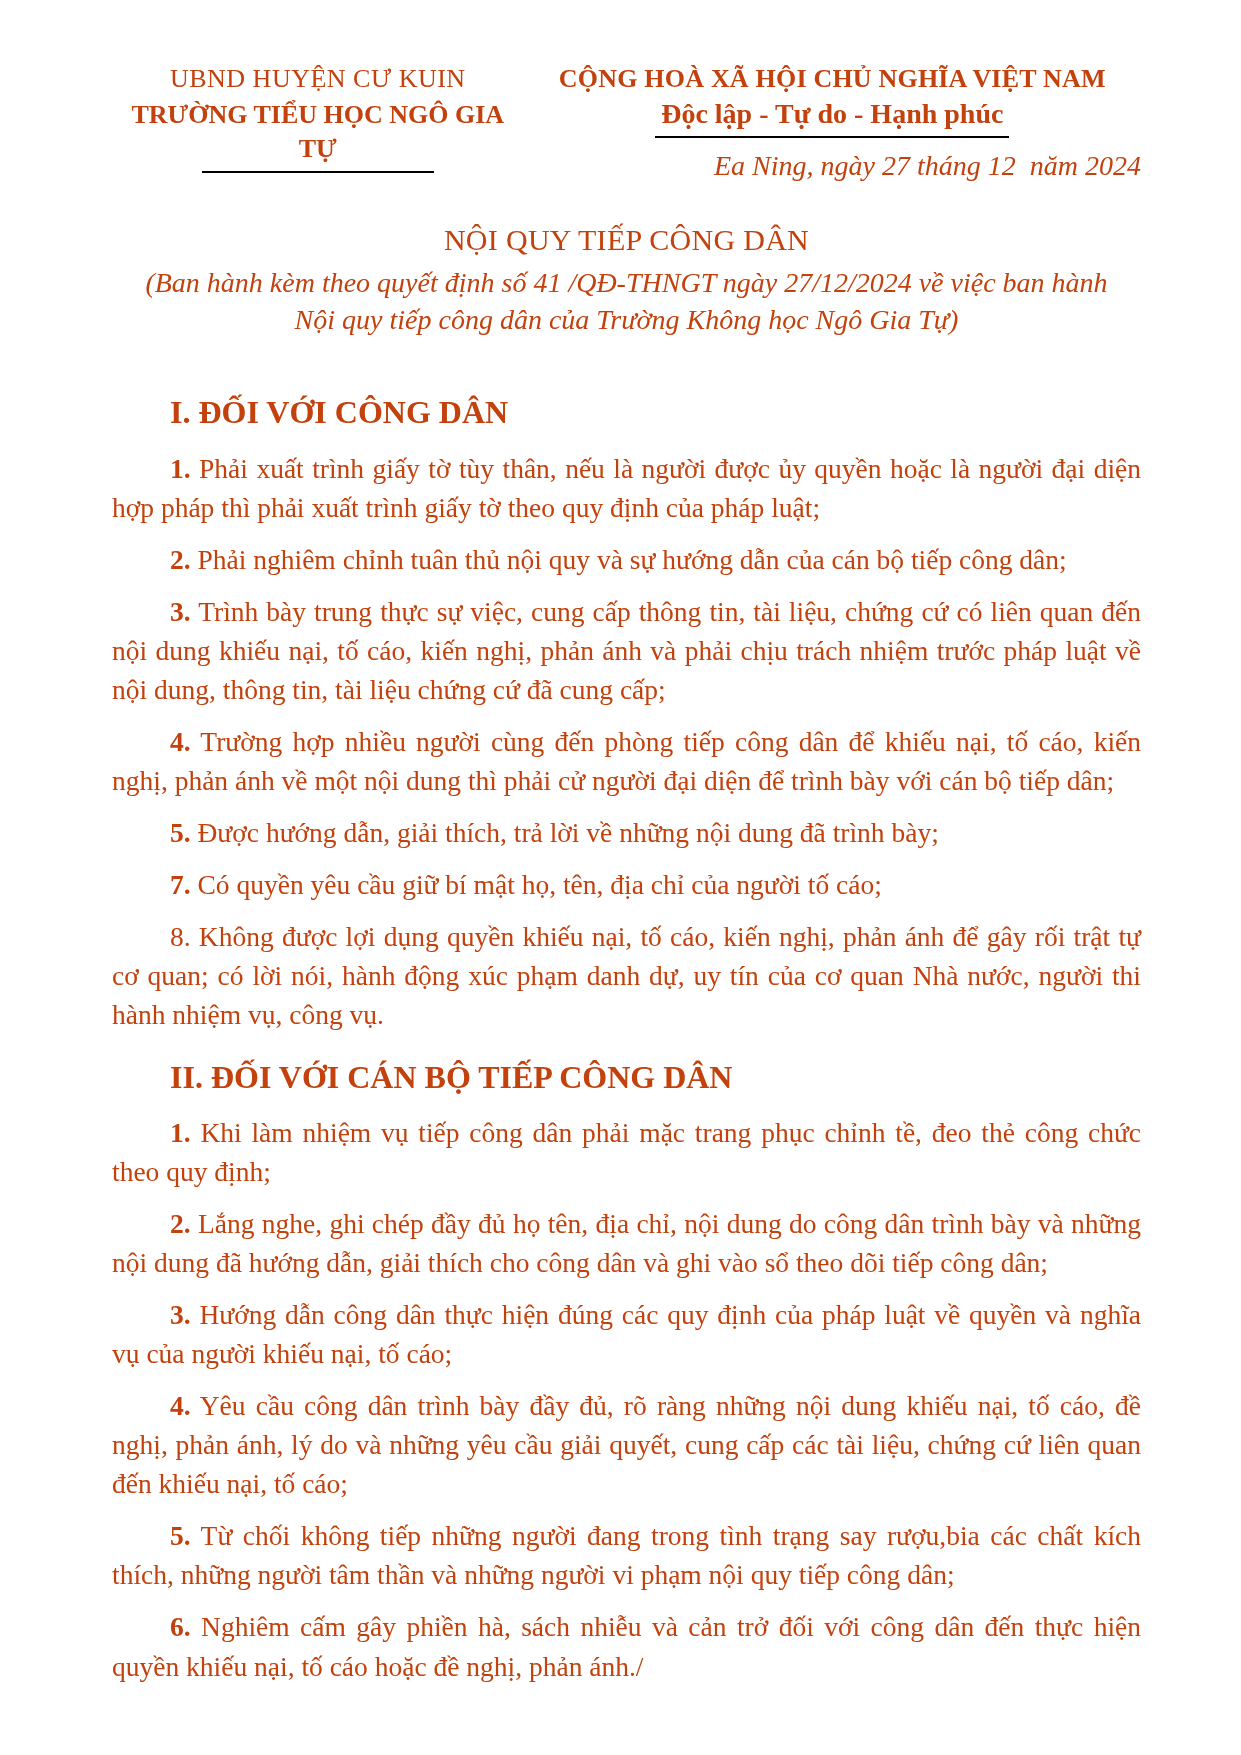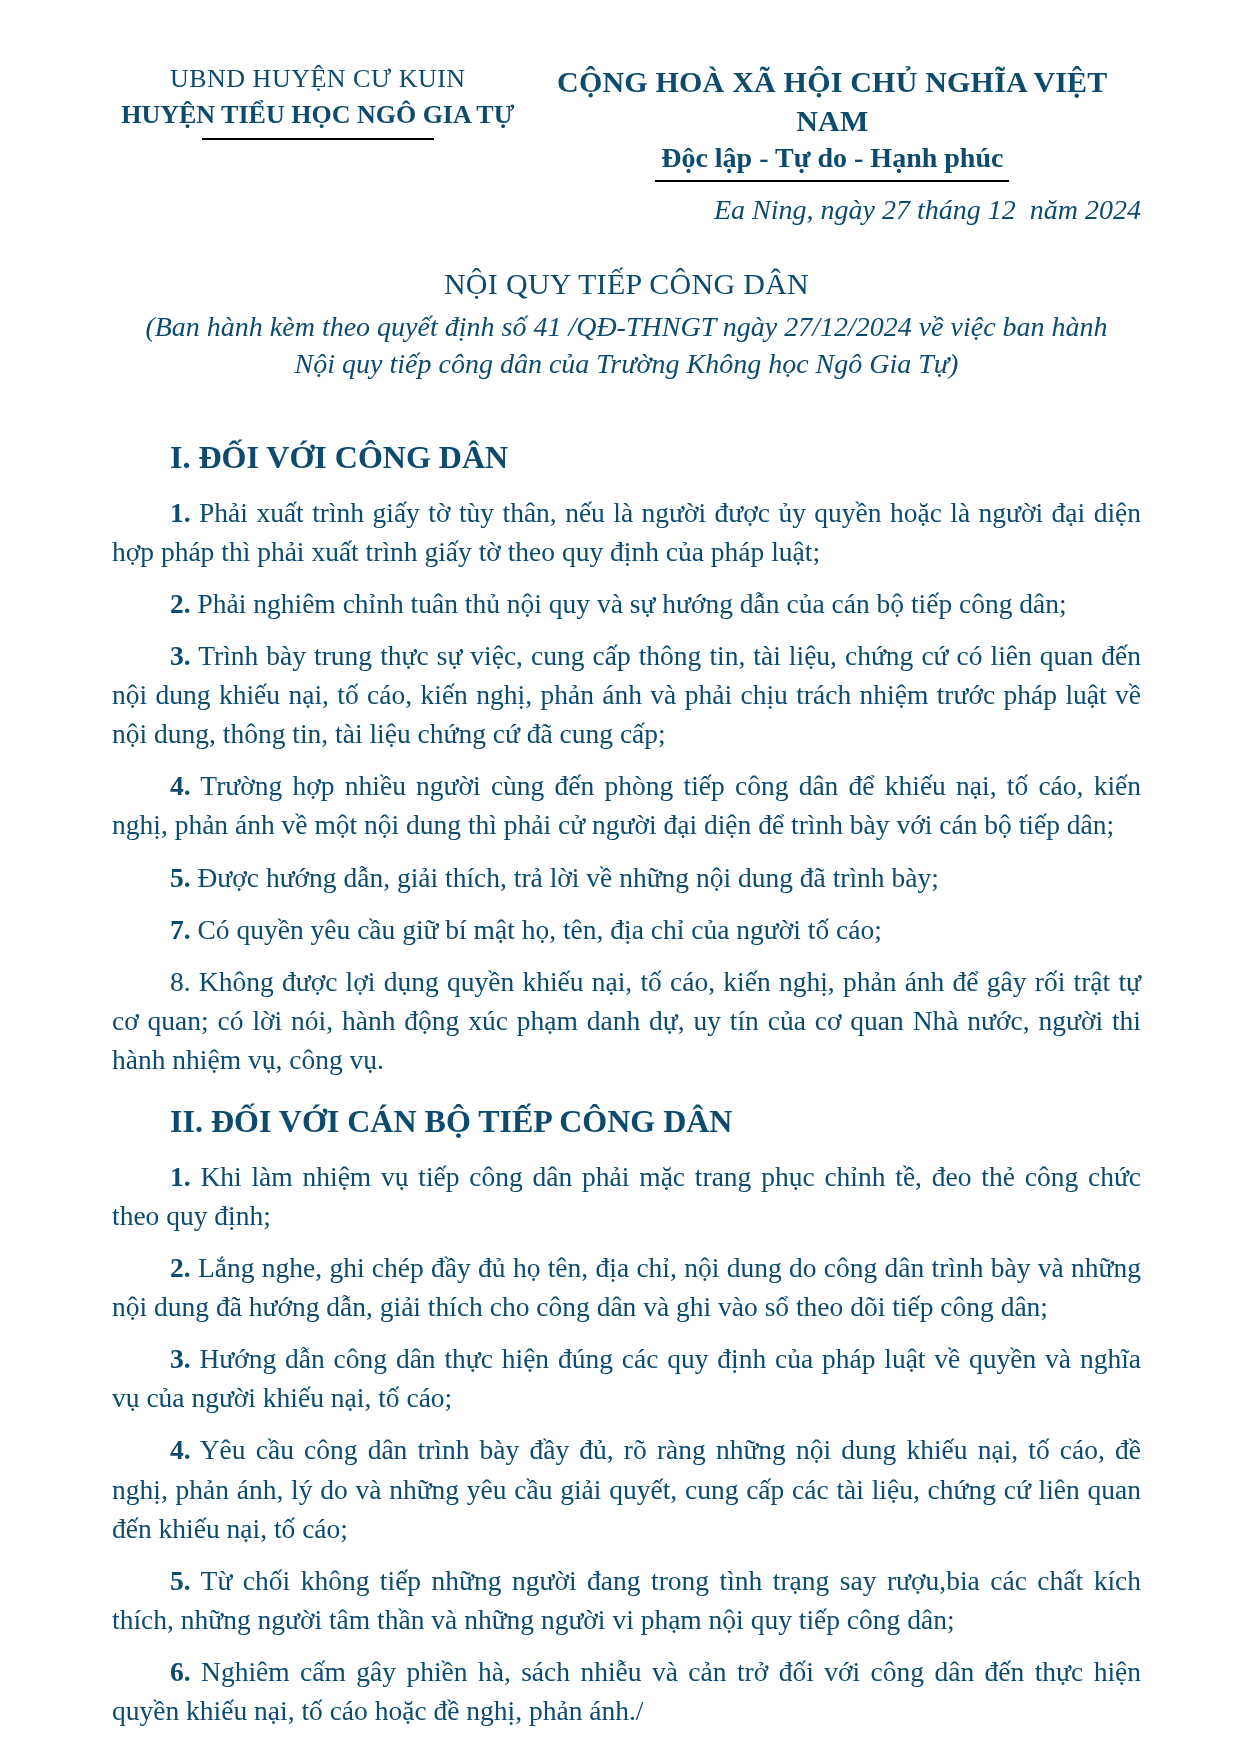--- a/index.html
+++ b/index.html
@@ -9,21 +9,21 @@
   }
   .page {
     position: relative;
     width: 1241px;
     height: 1755px;
     margin: 0 auto;
     background: #ffffff;
     box-sizing: border-box;
     padding: 62px 100px 40px 112px;
     font-family: "Liberation Serif", serif;
-    color: #0c4a6e;
+    color: #c2410c;
     font-size: 27px;
     overflow: hidden;
     border-radius: 15px;
   }
 
   
   .header {
     display: flex;
     align-items: flex-start;
   }
@@ -46,21 +46,21 @@
     font-weight: bold;
     margin-top: 2px;
   }
   .left-rule {
     width: 232px;
     border-top: 2px solid #000;
     margin: 6px auto 0 auto;
     height: 0;
   }
   .hr-line1 {
-    font-size: 30px;
+    font-size: 26px;
     font-weight: bold;
     letter-spacing: 0.2px;
   }
   .hr-line2-wrap {
     margin-top: 0;
   }
   .hr-line2 {
     display: inline-block;
     font-size: 28px;
     font-weight: bold;
@@ -115,21 +115,21 @@
   }
 </style>
 </head>
 <body>
 
 <div class="page">
 
   <div class="header">
     <div class="header-left">
       <div class="hl-line1">UBND HUYỆN CƯ KUIN</div>
-      <div class="hl-line2">HUYỆN TIỂU HỌC NGÔ GIA TỰ</div>
+      <div class="hl-line2">TRƯỜNG TIỂU HỌC NGÔ GIA TỰ</div>
       <div class="left-rule"></div>
     </div>
     <div class="header-right">
       <div class="hr-line1">CỘNG HOÀ XÃ HỘI CHỦ NGHĨA VIỆT NAM</div>
       <div class="hr-line2-wrap">
         <span class="hr-line2">Độc lập - Tự do - Hạnh phúc</span>
       </div>
       <div class="dateline">Ea Ning, ngày 27 tháng 12  năm 2024</div>
     </div>
   </div>

